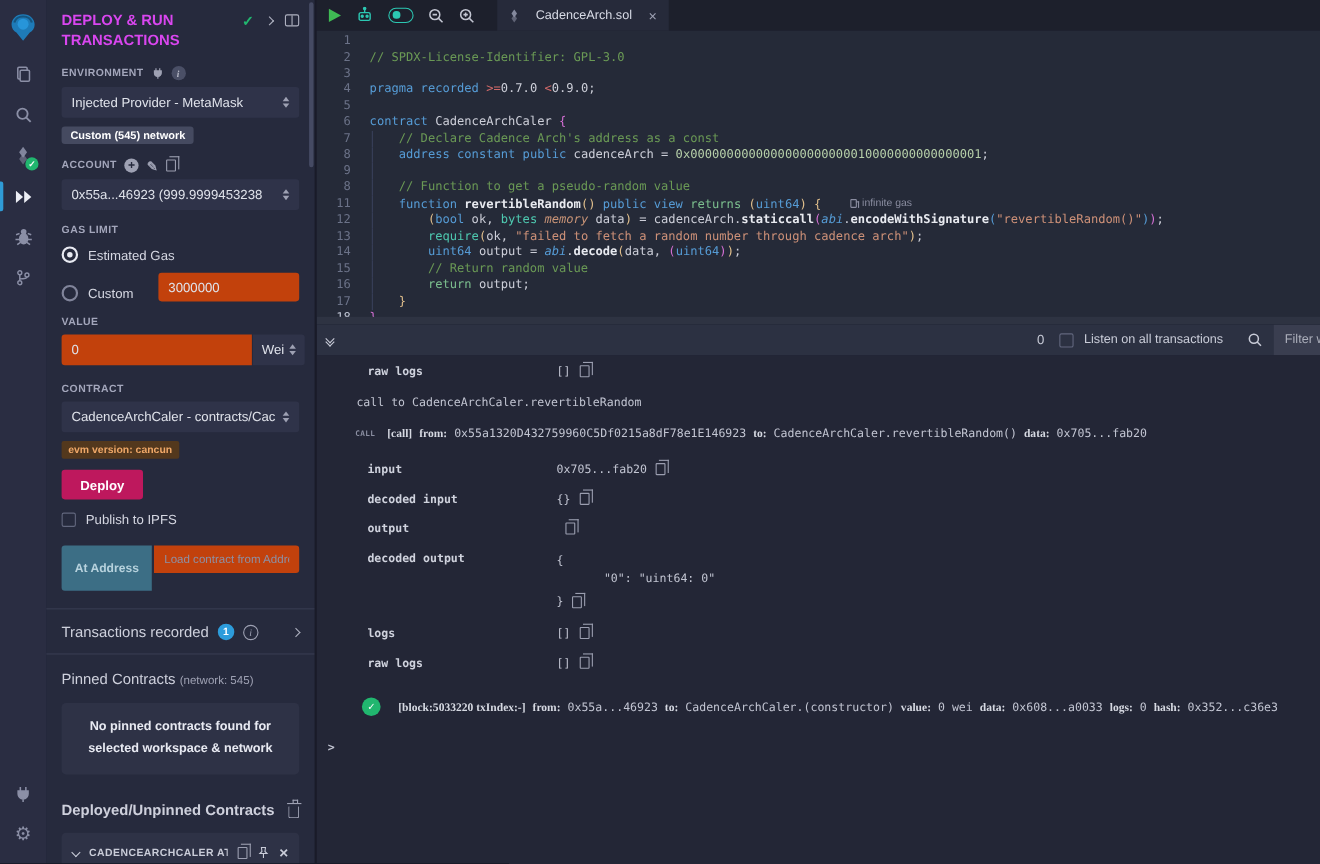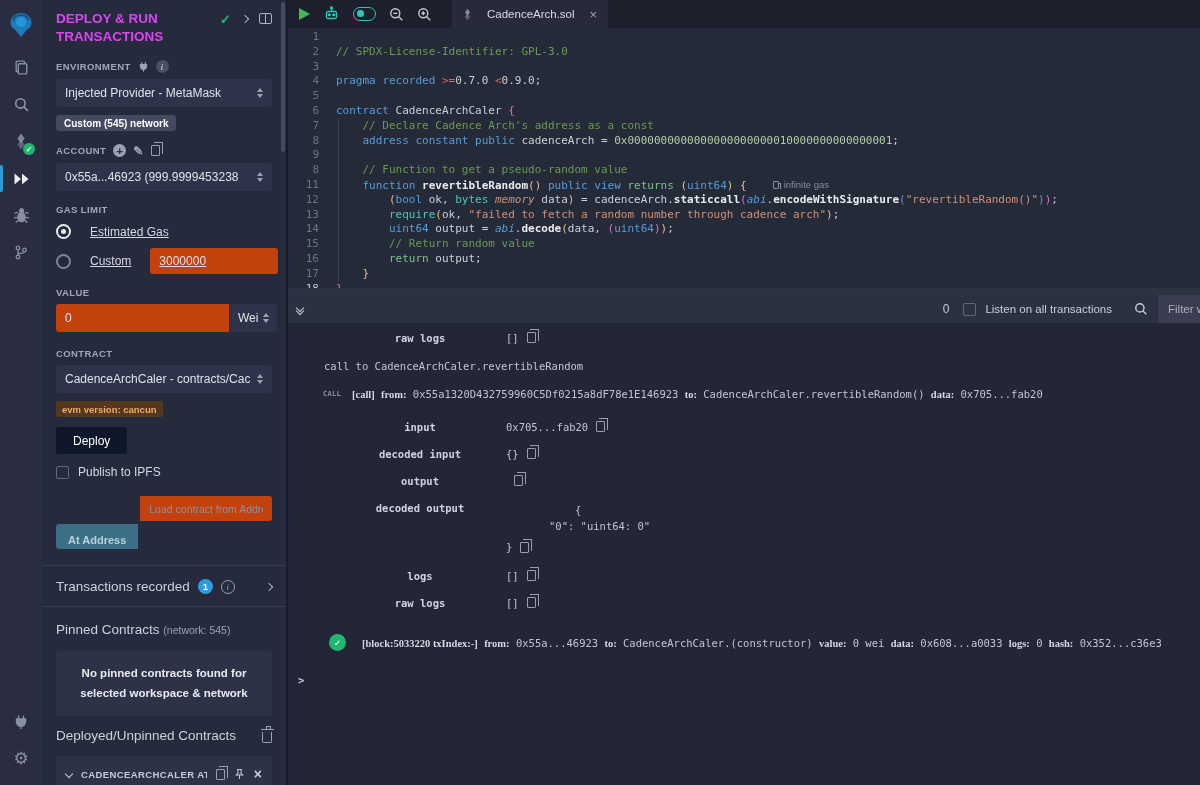--- a/index.html
+++ b/index.html
@@ -56,59 +56,59 @@
          white-space:nowrap; overflow:hidden; margin-top:6px; cursor:pointer; }
   .sel span.txt { overflow:hidden; text-overflow:clip; white-space:nowrap; }
   .stepper { display:flex; flex-direction:column; gap:2.5px; flex:none; margin-left:5px; }
   .tri-u { width:0; height:0; border-left:3.5px solid transparent; border-right:3.5px solid transparent;
            border-bottom:4.5px solid #9ea1b3; }
   .tri-d { width:0; height:0; border-left:3.5px solid transparent; border-right:3.5px solid transparent;
            border-top:4.5px solid #9ea1b3; }
   .net-badge { display:inline-block; margin-top:8px; background:#454a60; color:#fff; font-size:10px;
            font-weight:bold; padding:2.5px 8px; border-radius:3px; }
   .sect { margin-top:13px; }
-  .radio-row { display:flex; align-items:center; gap:19px; margin-top:9px; font-size:12px; color:#d5d7e2;text-decoration:underline; }
+  .radio-row { display:flex; align-items:flex-end; gap:9px; margin-top:9px; font-size:12px; color:#d5d7e2; }
   .radio { width:15px; height:15px; border:2px solid #80849a; border-radius:50%; flex:none; position:relative; background:transparent; }
   .radio.sel-on { border-color:#e8eaf2; }
   .radio.sel-on::after { content:""; position:absolute; left:3px; top:3px; width:5px; height:5px;
            border-radius:50%; background:#e8eaf2; }
   .inp { background:#c2410c; border:none; border-radius:3px; color:#dfe2ea; font-size:12px;
          padding:0 9px; font-family:"Liberation Sans", sans-serif; outline:none; }
   .gas-inp { width:128px; height:26px; margin-left:auto; }
   .value-row { display:flex; margin-top:6px; }
   .value-inp { flex:1; height:28px; border-radius:3px 0 0 3px; }
   .unit-box { width:62px; height:28px; background:#2f3349; border-left:1px solid #262a3d;
          border-radius:0 3px 3px 0; display:flex; align-items:center; justify-content:space-between;
          padding:0 8px; font-size:12px; color:#dfe2ea; }
   .evm-badge { display:inline-block; margin-top:8px; background:#53381d; color:#f0a868;
          font-size:9.5px; font-weight:bold; padding:2.5px 6px; border-radius:2px; }
-  .btn-deploy { display:block; margin-top:10px; background:#0f172a; color:#fff; font-weight:normal;
+  .btn-deploy { display:block; margin-top:10px; background:#be185d; color:#fff; font-weight:bold;
          font-size:12px; border:none; border-radius:3px; height:27px; padding:0 17px; cursor:pointer;
          font-family:"Liberation Sans", sans-serif; }
   .cbx { width:13px; height:13px; border:1.4px solid #62677e; border-radius:2px; background:transparent; flex:none; }
   .cbx-row { display:flex; align-items:center; gap:9px; margin-top:11px; font-size:12px; color:#d5d7e2; }
   .ataddr-row { display:flex; gap:2px; margin-top:17px; }
   .btn-ataddr { background:#3c6e85; color:#b7d2dd; font-weight:bold; font-size:11px; border:none;
-         border-radius:3px 0 0 3px; height:25px; padding:10px 12px; flex:none; cursor:pointer;
-         font-family:"Liberation Sans", sans-serif;margin-top:28px; }
+         border-radius:3px 0 0 3px; height:41px; padding:10px 12px; flex:none; cursor:pointer;
+         font-family:"Liberation Sans", sans-serif; }
   .ataddr-inp { flex:1; height:25px; font-size:10.5px; border-radius:0 3px 3px 0; min-width:0; }
   .ataddr-inp::placeholder { color:#8d90a5; }
   .pdiv { height:1px; background:#383d52; margin:16px -14px 0; }
   .tx-row { display:flex; align-items:center; gap:8px; padding:13px 0 12px; font-size:13.5px; color:#ced0dc; }
   .badge1 { width:15px; height:15px; border-radius:50%; background:#2d9cdb; color:#fff; font-size:9.5px;
          font-weight:bold; display:inline-flex; align-items:center; justify-content:center; flex:none; }
   .ic-info-o { width:14px; height:14px; border-radius:50%; border:1px solid #9ea1b3; color:#9ea1b3;
          font-size:9px; display:inline-flex; align-items:center; justify-content:center;
          font-style:italic; font-family:"Liberation Serif", serif; flex:none; }
   .ml-auto { margin-left:auto; }
   .sect-title { font-size:13.5px; color:#ced0dc; }
   .sect-title small { font-size:10.5px; color:#9ea1b3; }
   .empty-box { margin-top:14px; background:#2e3246; border-radius:4px; padding:13px 18px;
          text-align:center; font-size:11.5px; font-weight:bold; color:#e8eaf2; line-height:1.7; }
-  .deployed-row { display:flex; align-items:flex-end; justify-content:space-between; margin-top:12px; }
+  .deployed-row { display:flex; align-items:flex-end; justify-content:space-between; margin-top:25px;font-weight:bold; }
   .ic-trash { width:10px; height:11px; border:1px solid #9ea1b3; border-top:none;
          border-radius:0 0 2px 2px; position:relative; margin-top:4px; }
   .ic-trash::before { content:""; position:absolute; top:-3.5px; left:-2.5px; width:13px; height:1.6px; background:#9ea1b3; }
   .ic-trash::after { content:""; position:absolute; top:-6px; left:2.5px; width:3px; height:2px;
          border:1px solid #9ea1b3; border-bottom:none; }
   .card { background:#2e3246; border-radius:4px; margin-top:13px; padding:11px 10px 14px; height:160px; }
   .card-head { display:flex; align-items:center; gap:9px; }
   .card-title { flex:1; font-size:9.5px; font-weight:bold; letter-spacing:.4px; color:#c9ccd8;
          white-space:nowrap; overflow:hidden; }
   .ic-x { color:#c9ccd8; font-size:14px; line-height:1; font-weight:bold; }
@@ -159,21 +159,21 @@
   .term-right { margin-left:auto; display:flex; align-items:center; }
   .term-count { font-size:12px; color:#c5c8d4; margin-right:14px; }
   .term-right .cbx { margin-right:9px; }
   .listen-lbl { font-size:11.5px; color:#c9ccd8; margin-right:22px; white-space:nowrap; }
   .mag { margin-right:10px; display:flex; }
   .filter-inp { width:120px; height:28px; background:#3a3e50; border:none; color:#abaeba;
              font-size:11.5px; padding:0 10px; margin-right:-78px; flex:none; outline:none;
              font-family:"Liberation Sans", sans-serif; }
   .terminal { flex:1; background:#232636; overflow:hidden; font-family:"DejaVu Sans Mono", monospace;
              font-size:10.5px; color:#c2c5d2; padding-top:9px; }
-  .trow { display:flex; margin:0 0 15px 46px; align-items:flex-start;text-align:center; }
+  .trow { display:flex; margin:0 0 15px 46px; align-items:flex-start; }
   .tlbl { width:172px; font-weight:bold; color:#cfd2dd; flex:none; }
   .tval { display:flex; gap:8px; align-items:flex-start; }
   .tvalml div { line-height:16px; }
   .ml-inner { padding-left:43px; }
   .ml-close { display:flex; gap:8px; align-items:center; margin-top:5px; }
   .ttext { margin:16px 0 16px 36px; }
   .tcall { display:flex; align-items:center; margin:12px 0 21px 35px; }
   .tgut { font-size:7px; font-weight:bold; color:#8b8fa2; text-transform:uppercase; width:29px;
           flex:none; letter-spacing:.3px; }
   .tb { font-weight:bold; color:#d6d9e2;font-family:Liberation Serif, serif; }

